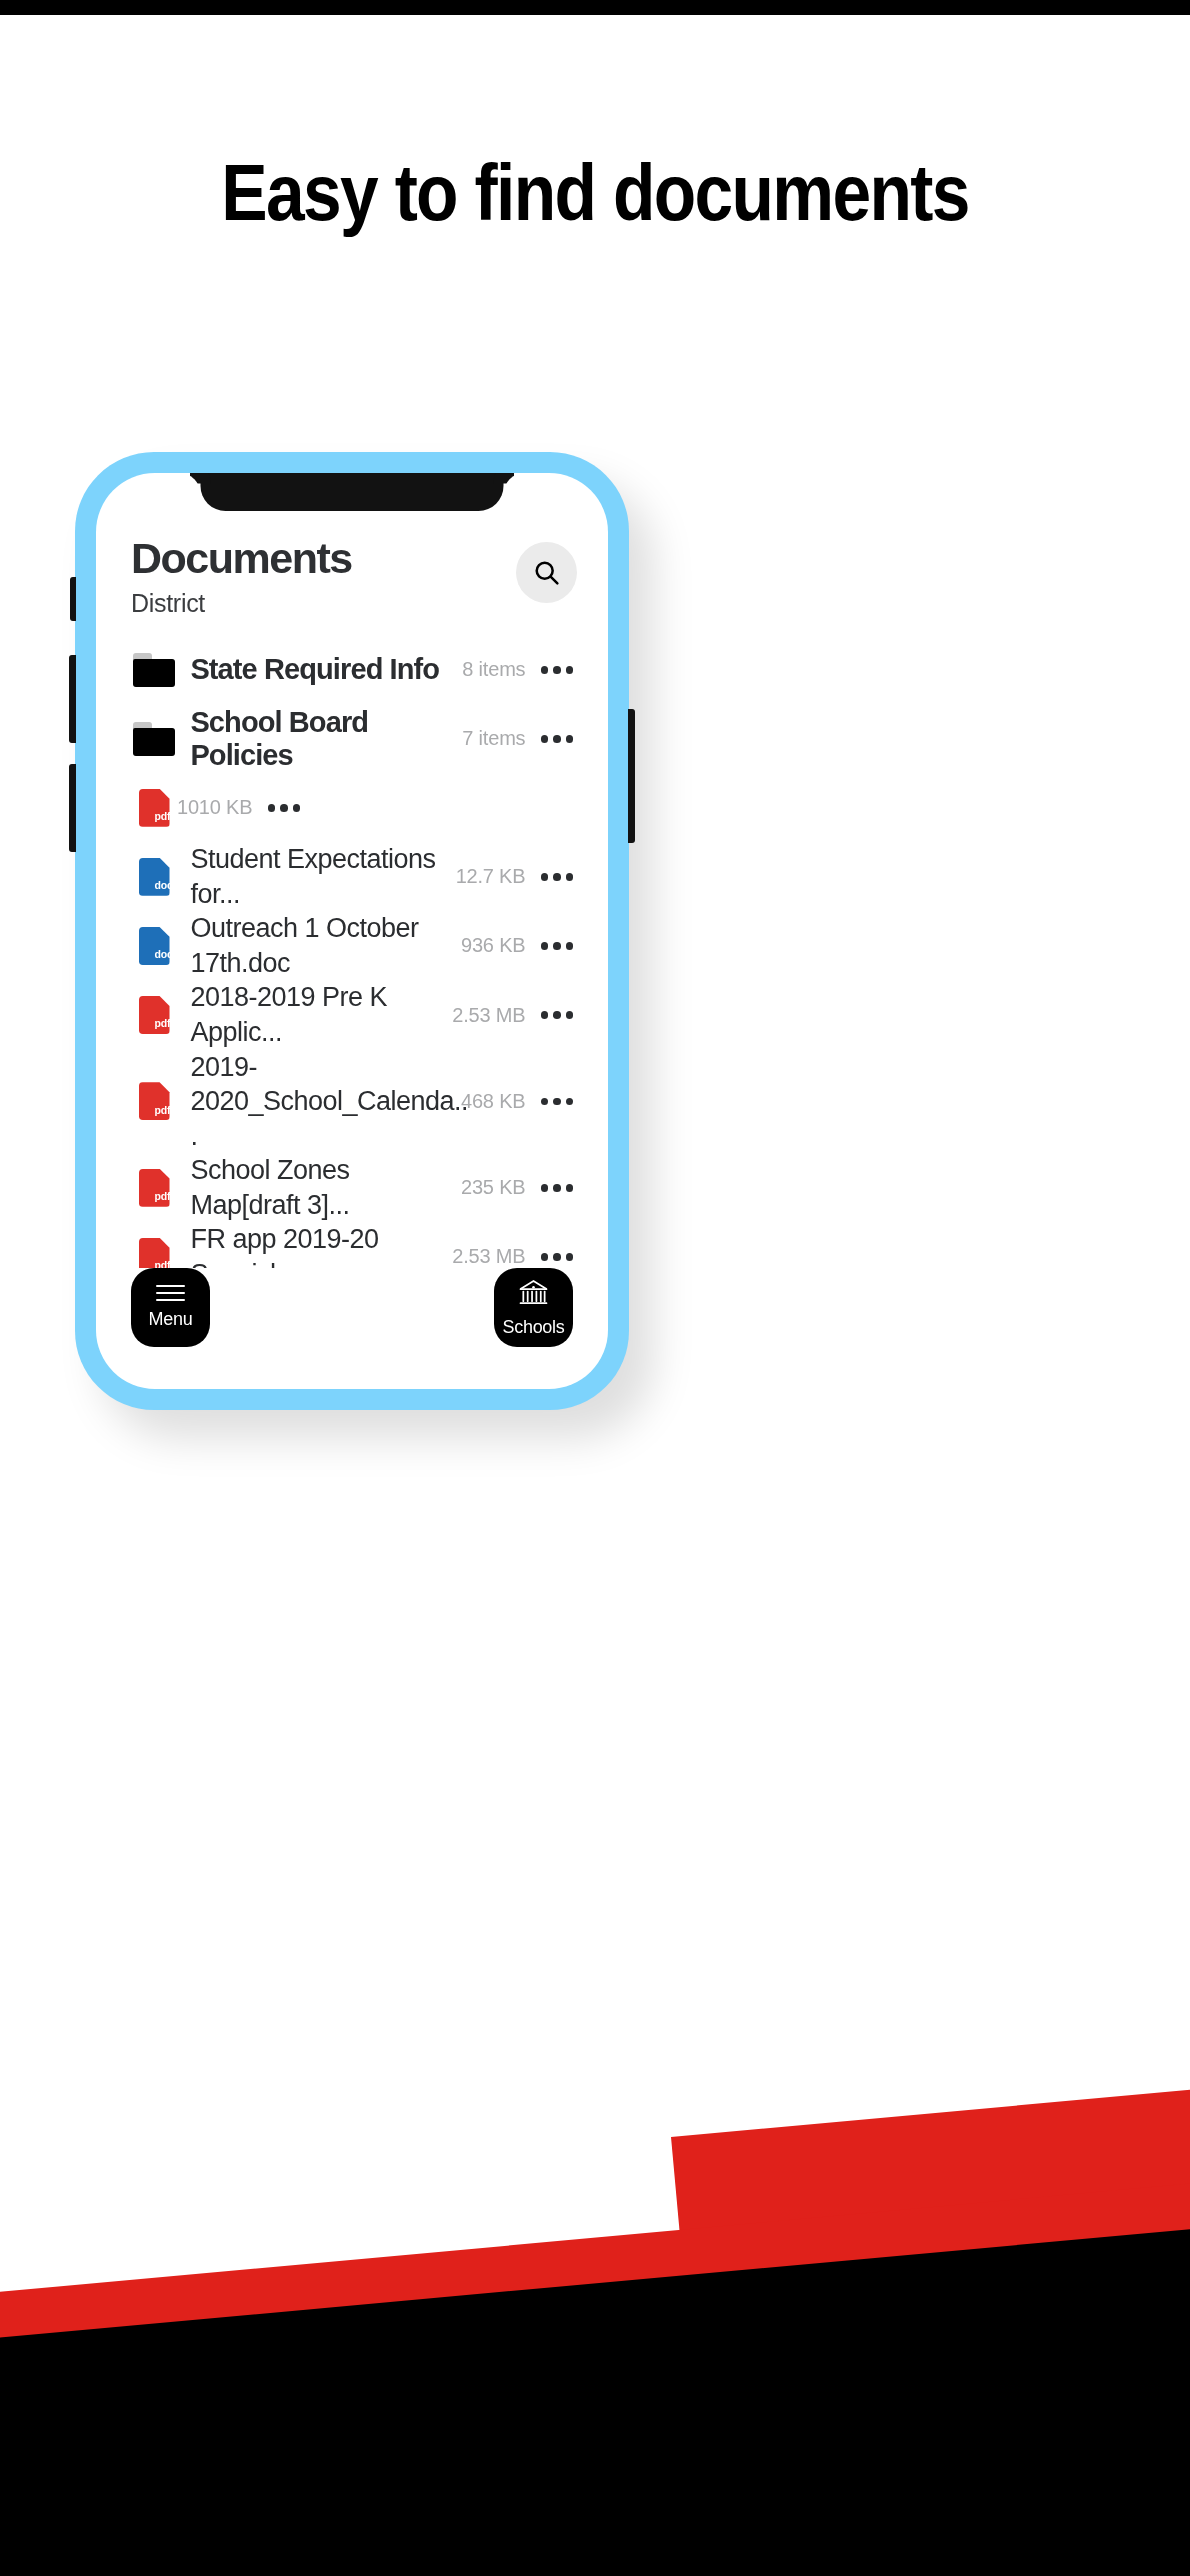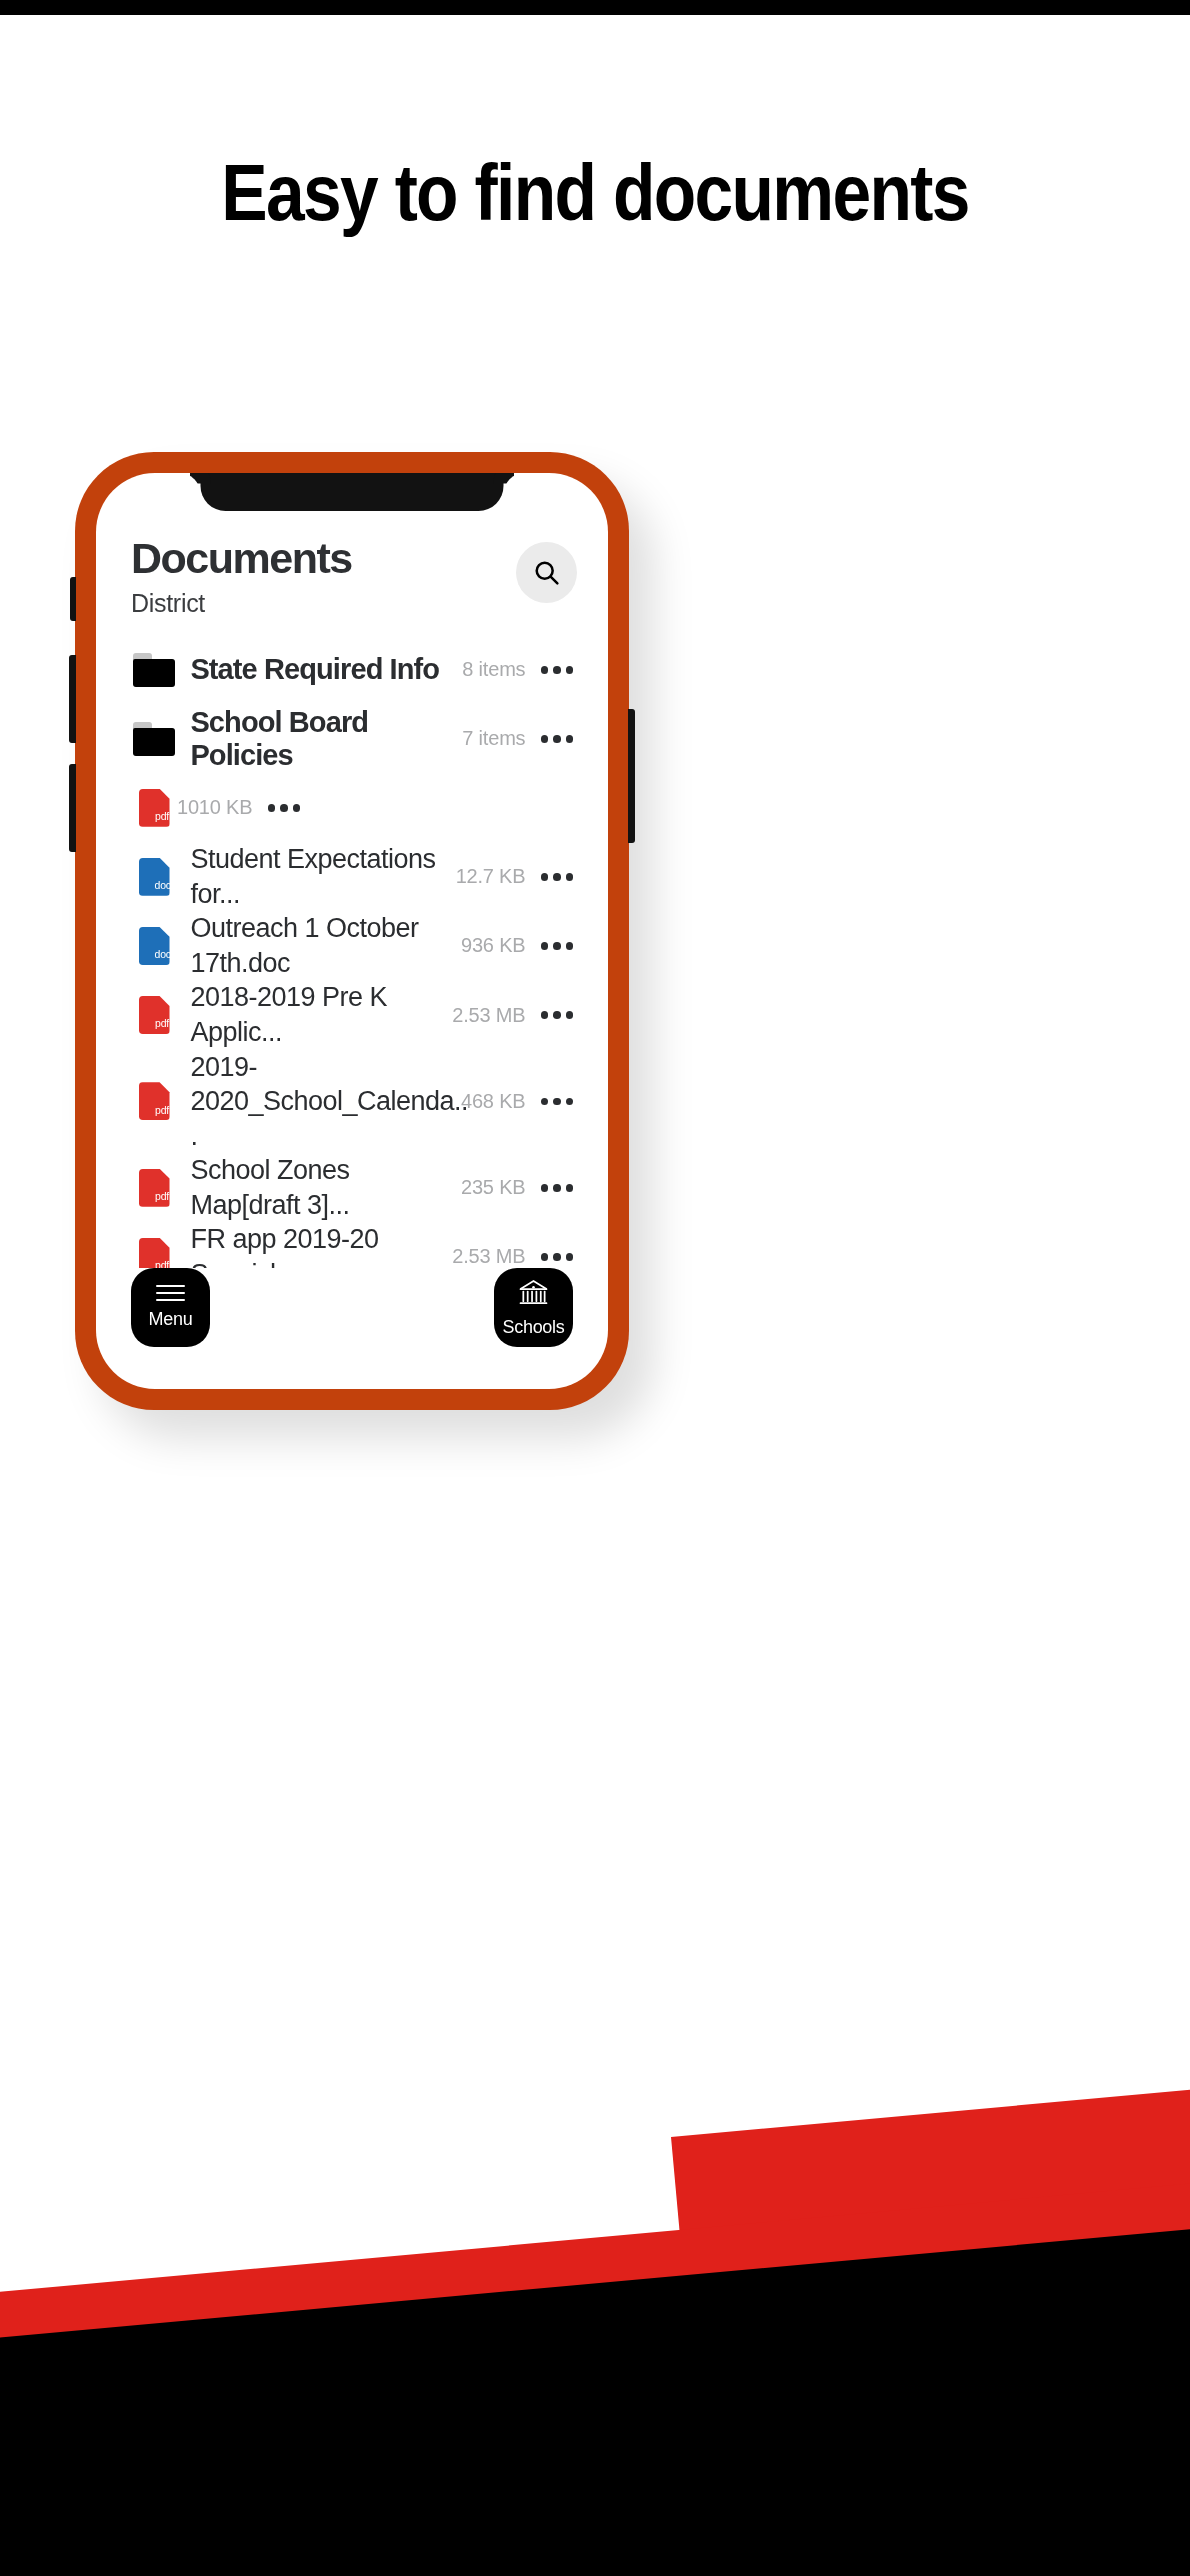--- a/index.html
+++ b/index.html
@@ -48,21 +48,21 @@
     transform: scaleX(0.88);
     transform-origin: center top;
     white-space: nowrap;
     line-height: 1;
   }
 
   
   .phone {
     position: absolute; left: 75px; top: 452px;
     width: 554px; height: 958px;
-    background: #c2410c;
+    background: #7dd3fc;
     border-radius: 79px;
     box-shadow: 25px 29px 42px rgba(0,0,0,0.13);
     z-index: 6;
   }
   .phone-screen {
     position: absolute; left: 21px; top: 21px;
     width: 512px; height: 916px;
     background: #ffffff;
     border-radius: 59px;
     overflow: hidden;
@@ -134,21 +134,21 @@
   }
 
   
   .fileic { position: relative; width: 31px; height: 38px; flex: none; }
   .fileic .sheet {
     position: absolute; inset: 0; border-radius: 3.8px;
     clip-path: polygon(0 0, 68% 0, 100% 26%, 100% 100%, 0 100%);
   }
   .fileic .lbl {
     position: absolute; left: 16px; right: 0; bottom: 4.8px; text-align: center;
-    font-size: 10.5px; font-weight: normal; color: #ffffff; letter-spacing: -0.2px;
+    font-size: 10.5px; font-weight: bold; color: #ffffff; letter-spacing: -0.2px;
   }
   .fileic.pdf .sheet { background: #e0312b; }
   .fileic.doc .sheet { background: #1e6fb8; }
 
   .row-name {
     flex: 1; min-width: 0; padding-left: 13.4px; padding-right: 9.6px;
     color: #2b2d30; letter-spacing: -0.5px;
   }
   .row.folder-row .row-name { font-size: 29px; font-weight: bold; letter-spacing: -0.9px; }
   .row.file-row   .row-name { font-size: 27px; font-weight: normal; line-height: 1.28; }

